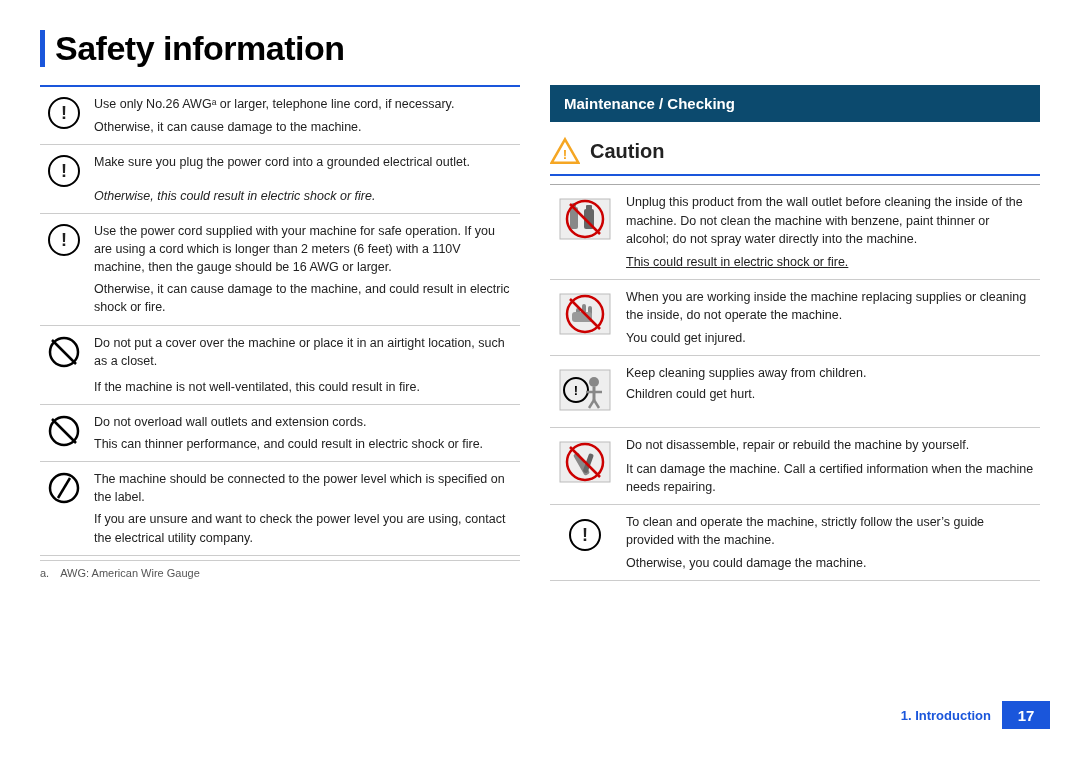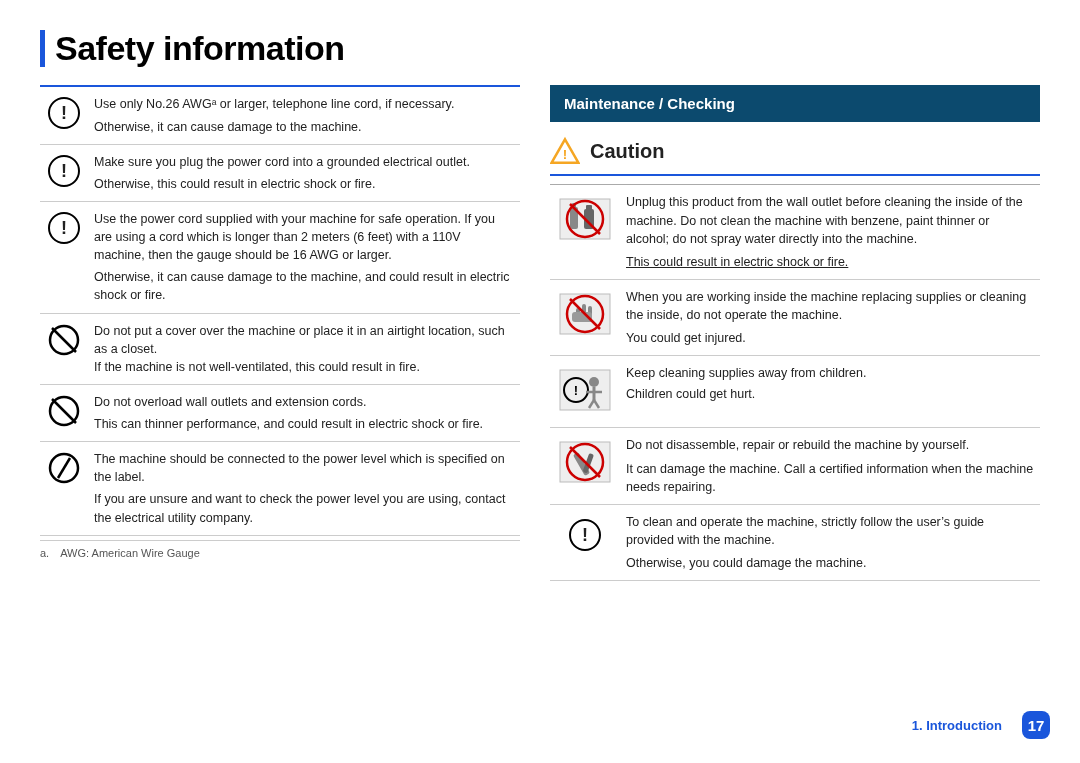--- a/index.html
+++ b/index.html
@@ -136,44 +136,43 @@
 
     .right-table td.icon-cell {
       width: 68px;
       text-align: center;
       padding-top: 10px;
     }
 
     
     .page-footer {
       position: absolute;
-      bottom: 24px;
+      bottom: 34px;
       right: 30px;
       display: flex;
       align-items: center;
-      gap: 20px;
+      gap: 11px;
       font-size: 13px;
     }
 
     .footer-text {
       color: #1a56db;
       font-weight: bold;
     }
 
     .footer-page {
       background: #1a56db;
       color: #fff;
       font-weight: bold;
       font-size: 15px;
-      width: 28px;
+      width: 48px;
       height: 28px;
       display: flex;
       align-items: center;
       justify-content: center;
-      border-radius: 8px;
     }
   </style>
 </head>
 <body>
 
 <div class="page-container">
   <h1 class="page-title">Safety information</h1>
 
   <div class="two-col">
 
@@ -194,21 +193,21 @@
           </tr>
 
           <tr>
             <td class="icon-cell">
               <div class="icon-circle">
                 <span style="font-size:18px;font-weight:900;">!</span>
               </div>
             </td>
             <td>
               <div>Make sure you plug the power cord into a grounded electrical outlet.</div>
-              <div style="margin-top:4px;">Otherwise, this could result in electric shock or fire.</div>
+              <div style="margin-top:16px;font-style:italic;">Otherwise, this could result in electric shock or fire.</div>
             </td>
           </tr>
 
           <tr>
             <td class="icon-cell">
               <div class="icon-circle">
                 <span style="font-size:18px;font-weight:900;">!</span>
               </div>
             </td>
             <td>
@@ -221,21 +220,21 @@
             <td class="icon-cell">
               <div style="margin:0 auto;width:32px;height:32px;position:relative;">
                 <svg width="32" height="32" viewBox="0 0 32 32">
                   <circle cx="16" cy="16" r="14" fill="none" stroke="#000" stroke-width="2.5"></circle>
                   <line x1="4" y1="4" x2="28" y2="28" stroke="#000" stroke-width="2.5"></line>
                 </svg>
               </div>
             </td>
             <td>
               <div>Do not put a cover over the machine or place it in an airtight location, such as a closet.</div>
-              <div style="margin-top:0;">If the machine is not well-ventilated, this could result in fire.</div>
+              <div style="margin-top:8px;">If the machine is not well-ventilated, this could result in fire.</div>
             </td>
           </tr>
 
           <tr>
             <td class="icon-cell">
               <div style="margin:0 auto;width:32px;height:32px;">
                 <svg width="32" height="32" viewBox="0 0 32 32">
                   <circle cx="16" cy="16" r="14" fill="none" stroke="#000" stroke-width="2.5"></circle>
                   <line x1="4" y1="4" x2="28" y2="28" stroke="#000" stroke-width="2.5"></line>
                 </svg>

